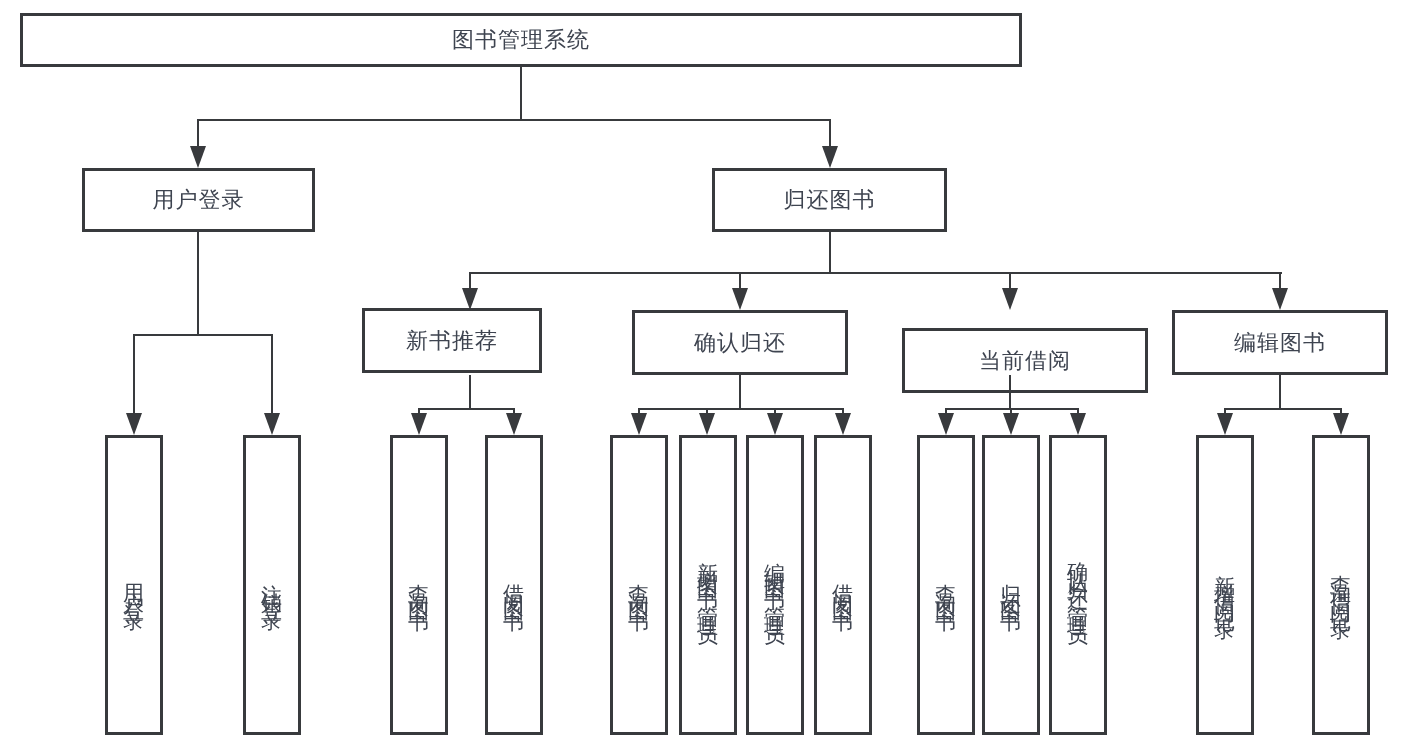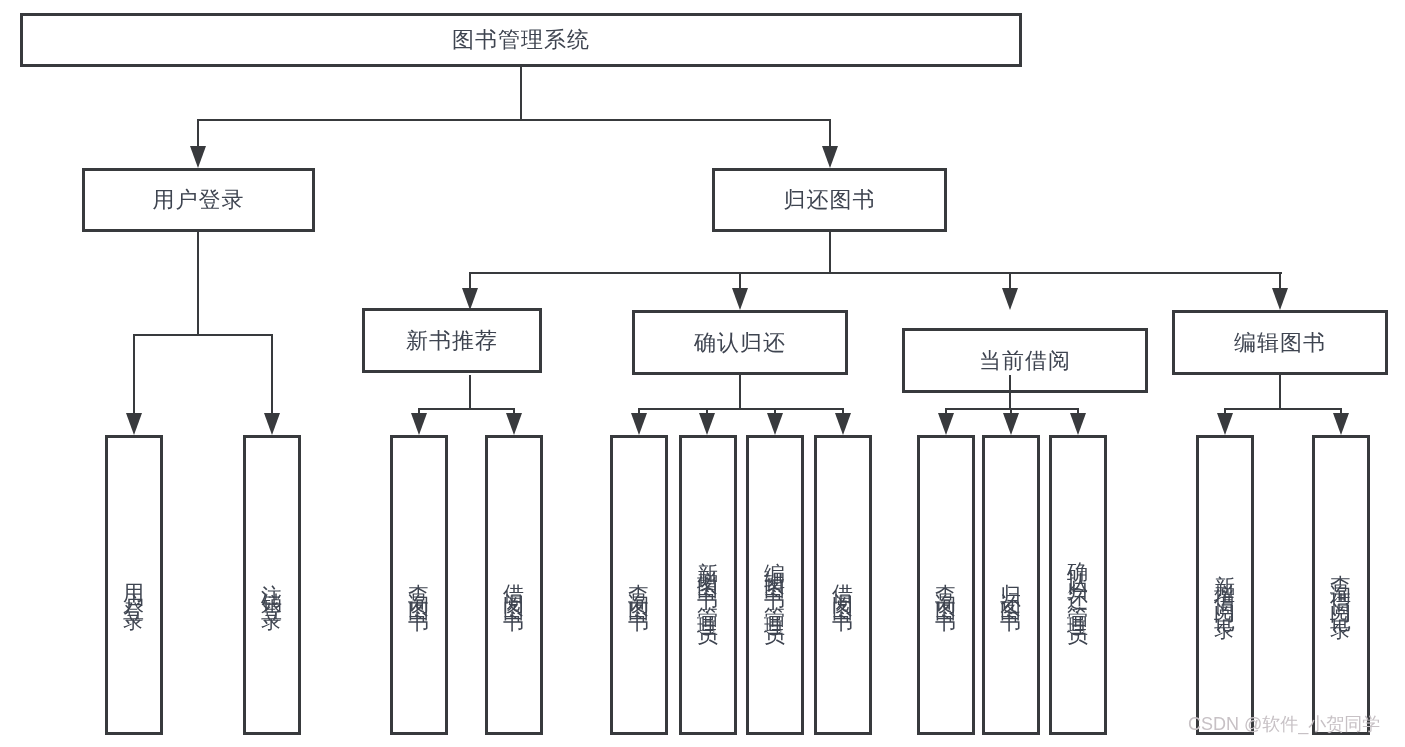--- a/index.html
+++ b/index.html
@@ -189,15 +189,14 @@
     <div class="ar" style="left:1070px;top:413px"></div>
 
     <div class="lv" style="left:1279px;top:375px;height:34px"></div>
     <div class="lh" style="left:1224px;top:408px;width:118px"></div>
     <div class="lv" style="left:1224px;top:408px;height:7px"></div>
     <div class="lv" style="left:1340px;top:408px;height:7px"></div>
     <div class="ar" style="left:1217px;top:413px"></div>
     <div class="ar" style="left:1333px;top:413px"></div>
   </div>
 
-  <div class="watermark">CSDN @软件_小贺同学</div>
 
 </div>
 
 </body></html>

